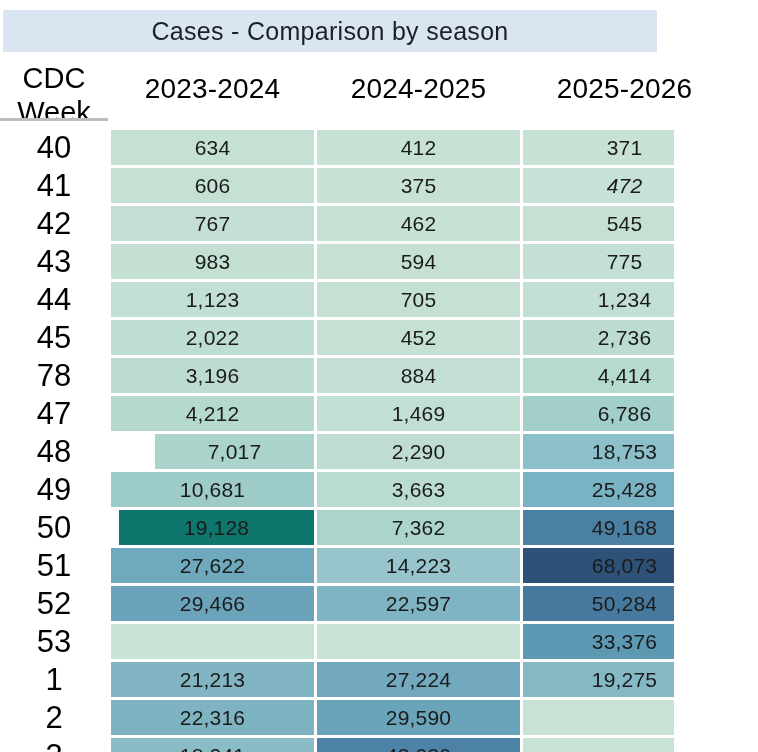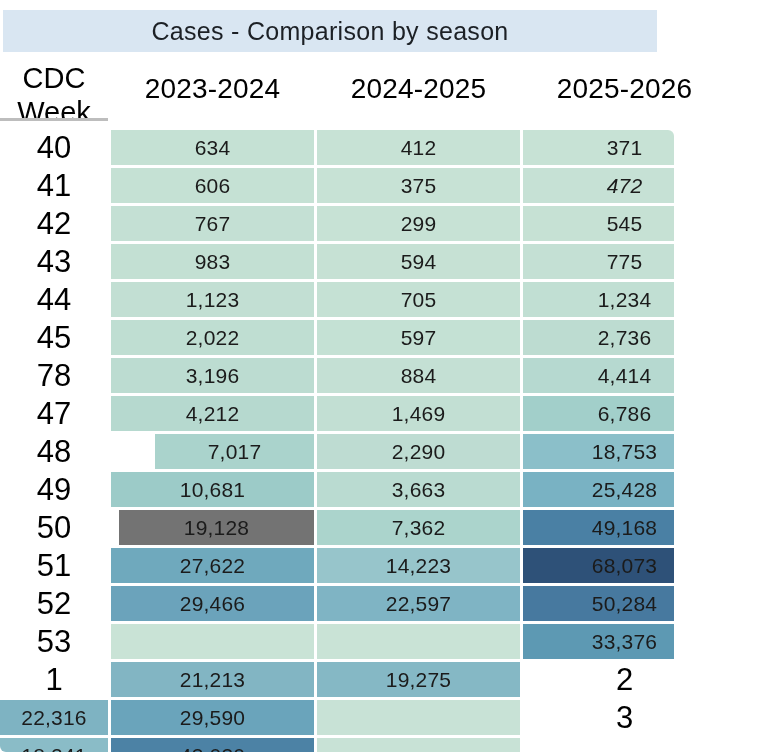--- a/index.html
+++ b/index.html
@@ -28,21 +28,21 @@
     position:absolute;top:60px;height:58px;width:203px;
     line-height:58px;text-align:center;color:#000;font-size:28px;letter-spacing:.2px;
   }
   .col-header.c0{left:111px;}
   .col-header.c1{left:317px;}
   .col-header.c2{left:523px;}
 
   #grid{
     position:absolute;left:0;top:130px;width:674px;height:622px;overflow:hidden;
     display:grid;grid-template-columns:108px 203px 203px 203px;
-    grid-auto-rows:35px;column-gap:3px;row-gap:3px;border-radius:6px;
+    grid-auto-rows:35px;column-gap:3px;row-gap:3px;
   }
   .week-cell{
     display:flex;align-items:center;justify-content:center;
     color:#000;font-size:31px;
   }
   .value-cell{
     display:flex;align-items:center;justify-content:center;
     color:#1b1b1b;font-size:21px;letter-spacing:.2px;
   }
 </style>
@@ -66,68 +66,69 @@
       <div class="week-cell">40</div>
       <div class="value-cell" style="background: rgb(197, 225, 212);">634</div>
       <div class="value-cell" style="background: rgb(199, 226, 213);">412</div>
       <div class="value-cell" style="background: rgb(199, 226, 213);">371</div>
       <div class="week-cell">41</div>
       <div class="value-cell" style="background: rgb(197, 225, 212);">606</div>
       <div class="value-cell" style="background: rgb(199, 226, 213);">375</div>
       <div class="value-cell" style="background: rgb(198, 225, 213); font-style: italic;">472</div>
       <div class="week-cell">42</div>
       <div class="value-cell" style="background: rgb(196, 224, 212);">767</div>
-      <div class="value-cell" style="background: rgb(199, 226, 213);">299</div>
+      <div class="value-cell" style="background: rgb(199, 226, 213);">462</div>
       <div class="value-cell" style="background: rgb(198, 225, 212);">545</div>
       <div class="week-cell">43</div>
       <div class="value-cell" style="background: rgb(195, 224, 211);">983</div>
       <div class="value-cell" style="background: rgb(198, 225, 212);">594</div>
       <div class="value-cell" style="background: rgb(196, 224, 212);">775</div>
       <div class="week-cell">44</div>
       <div class="value-cell" style="background: rgb(194, 223, 211);">1,123</div>
       <div class="value-cell" style="background: rgb(197, 225, 212);">705</div>
       <div class="value-cell" style="background: rgb(193, 223, 211);">1,234</div>
       <div class="week-cell">45</div>
       <div class="value-cell" style="background: rgb(191, 222, 210);">2,022</div>
-      <div class="value-cell" style="background: rgb(196, 225, 212);">597</div>
+      <div class="value-cell" style="background: rgb(196, 225, 212);">452</div>
       <div class="value-cell" style="background: rgb(189, 220, 209);">2,736</div>
       <div class="week-cell">78</div>
       <div class="value-cell" style="background: rgb(188, 220, 209);">3,196</div>
       <div class="value-cell" style="background: rgb(196, 224, 212);">884</div>
       <div class="value-cell" style="background: rgb(182, 217, 208);">4,414</div>
       <div class="week-cell">47</div>
       <div class="value-cell" style="background: rgb(182, 217, 207);">4,212</div>
       <div class="value-cell" style="background: rgb(194, 223, 211);">1,469</div>
       <div class="value-cell" style="background: rgb(162, 207, 202);">6,786</div>
       <div class="week-cell">48</div>
       <div class="value-cell" style="background: rgb(170, 211, 204); margin-left: 44px;">7,017</div>
       <div class="value-cell" style="background: rgb(190, 220, 210);">2,290</div>
       <div class="value-cell" style="background: rgb(139, 191, 201);">18,753</div>
       <div class="week-cell">49</div>
       <div class="value-cell" style="background: rgb(156, 203, 200);">10,681</div>
       <div class="value-cell" style="background: rgb(186, 219, 209);">3,663</div>
       <div class="value-cell" style="background: rgb(121, 178, 195);">25,428</div>
       <div class="week-cell">50</div>
-      <div class="value-cell" style="background: #737373; margin-left: 8px;">19,128</div>
+      <div class="value-cell" style="background: #0f766e; margin-left: 8px;">19,128</div>
       <div class="value-cell" style="background: rgb(171, 212, 204);">7,362</div>
       <div class="value-cell" style="background: rgb(74, 128, 164);">49,168</div>
       <div class="week-cell">51</div>
       <div class="value-cell" style="background: rgb(111, 169, 189);">27,622</div>
       <div class="value-cell" style="background: rgb(151, 197, 203);">14,223</div>
       <div class="value-cell" style="background: rgb(46, 81, 120);">68,073</div>
       <div class="week-cell">52</div>
       <div class="value-cell" style="background: rgb(107, 163, 187);">29,466</div>
       <div class="value-cell" style="background: rgb(127, 180, 196);">22,597</div>
       <div class="value-cell" style="background: rgb(71, 121, 159);">50,284</div>
       <div class="week-cell">53</div>
       <div class="value-cell" style="background: rgb(201, 227, 214);"></div>
       <div class="value-cell" style="background: rgb(201, 227, 214);"></div>
       <div class="value-cell" style="background: rgb(93, 153, 179);">33,376</div>
       <div class="week-cell">1</div>
       <div class="value-cell" style="background: rgb(130, 181, 195);">21,213</div>
+      <div class="value-cell" style="background: rgb(114, 169, 190);">27,224</div>
       <div class="value-cell" style="background: rgb(133, 184, 197);">19,275</div>
       <div class="week-cell">2</div>
       <div class="value-cell" style="background: rgb(126, 179, 194);">22,316</div>
       <div class="value-cell" style="background: rgb(106, 164, 187);">29,590</div>
       <div class="value-cell" style="background: rgb(200, 226, 214);"></div>
       <div class="week-cell">3</div>
       <div class="value-cell" style="background: rgb(138, 188, 199);">18,241</div>
       <div class="value-cell" style="background: rgb(76, 130, 165);">43,030</div>
       <div class="value-cell" style="background: rgb(200, 226, 214);"></div>
     </div>

